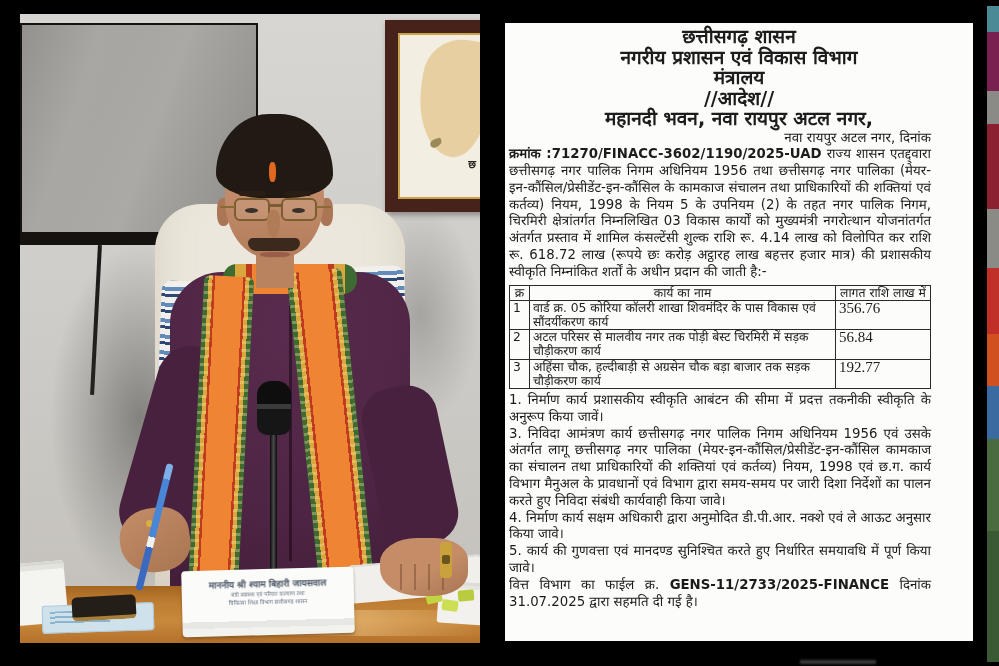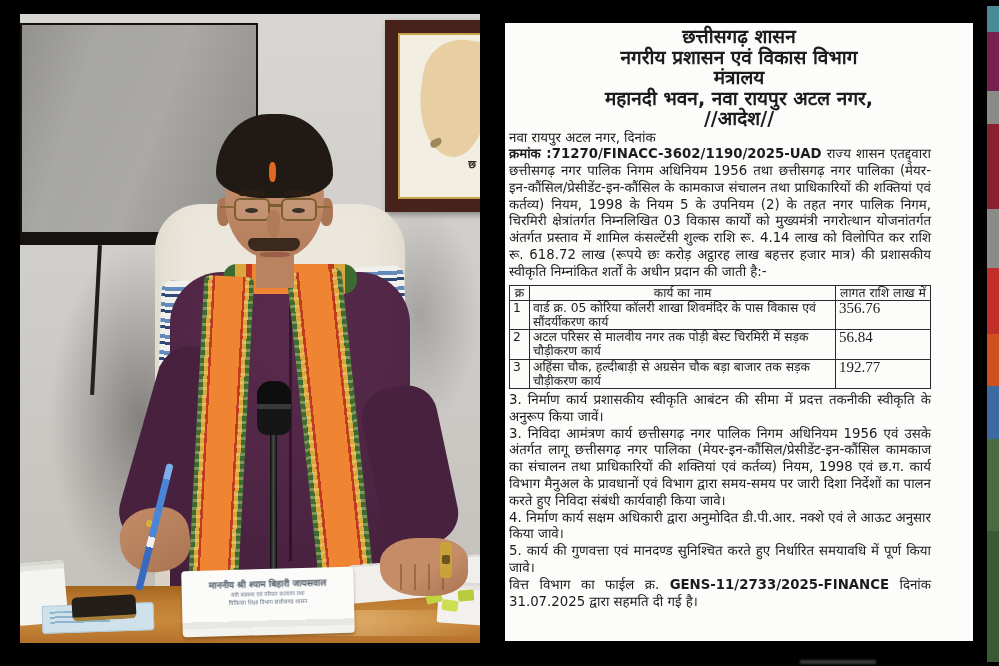--- a/index.html
+++ b/index.html
@@ -124,21 +124,21 @@
   .nameplate{left:162px;top:555px;width:172px;height:66px;border-radius:4px;transform:rotate(-1.5deg);
      background:linear-gradient(180deg,#fbfbfa 0 78%,#e7e7e3 78% 88%,#f2f2ef 88% 100%);
      box-shadow:0 2px 3px rgba(80,50,20,.45);text-align:center;padding-top:9px;box-sizing:border-box;}
   .np1{font-size:9px;font-weight:bold;color:#4a5564;filter:blur(.3px);line-height:12px;}
   .np2,.np3{font-size:5.5px;color:#6a7584;filter:blur(.5px);line-height:8px;}
 
   
   .doc{left:505px;top:23px;width:468px;height:618px;background:#fcfcfa;color:#1c1c1c;
      padding:3px 42px 0 4px;box-sizing:border-box;overflow:hidden;font-size:13.3px;line-height:16.8px;}
   .doc-header{text-align:center;font-weight:bold;font-size:19px;line-height:20.5px;margin-right:-38px;}
-  .place-date{text-align:left;font-size:13.3px;margin-top:1px;}
+  .place-date{text-align:right;font-size:13.3px;margin-top:1px;}
   .doc p{margin:0;text-align:justify;}
   .order-no{font-weight:bold;}
   .latin-b{font-weight:bold;}
   table.works{border-collapse:collapse;width:100%;margin:4px 0 3px 0;font-size:12.3px;line-height:14.2px;}
   table.works td,table.works th{border:1px solid #2a2a2a;padding:0 3px;vertical-align:top;font-weight:normal;margin-left:36px;}
   th.col-sno{width:13px;} th.col-cost{width:88px;}
   td.cost,.total-val{font-family:"Liberation Serif",serif;font-size:15px;}
   th{text-align:center;}
   .total-label{padding-left:8px;}
   .cond{margin:0;}
@@ -243,22 +243,22 @@
     <div class="np2">मंत्री स्वास्थ्य एवं परिवार कल्याण तथा</div>
     <div class="np3">चिकित्सा शिक्षा विभाग छत्तीसगढ़ शासन</div>
   </div>
 </div>
 
 <div class="abs doc">
   <div class="doc-header">
     <div>छत्तीसगढ़ शासन</div>
     <div>नगरीय प्रशासन एवं विकास विभाग</div>
     <div>मंत्रालय</div>
+    <div>//आदेश//</div>
     <div>महानदी भवन, नवा रायपुर अटल नगर,</div>
-    <div>//आदेश//</div>
   </div>
   <div class="place-date">नवा रायपुर अटल नगर, दिनांक</div>
 
   <p><span class="order-no">क्रमांक :</span><span class="order-no">71270/FINACC-3602/1190/2025-UAD</span><span> राज्य शासन एतद्द्वारा छत्तीसगढ़ नगर पालिक निगम अधिनियम 1956 तथा छत्तीसगढ़ नगर पालिका (मेयर-इन-कौंसिल/प्रेसीडेंट-इन-कौंसिल के कामकाज संचालन तथा प्राधिकारियों की शक्तियां एवं कर्तव्य) नियम, 1998 के नियम 5 के उपनियम (2) के तहत नगर पालिक निगम, चिरमिरी क्षेत्रांतर्गत निम्नलिखित 03 विकास कार्यों को मुख्यमंत्री नगरोत्थान योजनांतर्गत अंतर्गत प्रस्ताव में शामिल कंसल्टेंसी शुल्क राशि रू. 4.14 लाख को विलोपित कर राशि रू. 618.72 लाख (रूपये छः करोड़ अट्ठारह लाख बहत्तर हजार मात्र) की प्रशासकीय स्वीकृति निम्नांकित शर्तों के अधीन प्रदान की जाती है:-</span></p>
 
   <table class="works">
     <tbody>
         <tr>
       <th class="col-sno">क्र</th>
       <th>कार्य का नाम</th>
@@ -275,21 +275,21 @@
       <td class="cost">56.84</td>
     </tr>
     <tr>
       <td>3</td>
       <td>अहिंसा चौक, हल्दीबाड़ी से अग्रसेन चौक बड़ा बाजार तक सड़क चौड़ीकरण कार्य</td>
       <td class="cost">192.77</td>
     </tr>
   </tbody>
     </table>
 
-  <p class="cond">3. निर्माण कार्य प्रशासकीय स्वीकृति आबंटन की सीमा में प्रदत्त तकनीकी स्वीकृति के अनुरूप किया जावें।</p>
+  <p class="cond">1. निर्माण कार्य प्रशासकीय स्वीकृति आबंटन की सीमा में प्रदत्त तकनीकी स्वीकृति के अनुरूप किया जावें।</p>
   <p class="cond">3. निविदा आमंत्रण कार्य छत्तीसगढ़ नगर पालिक निगम अधिनियम 1956 एवं उसके अंतर्गत लागू छत्तीसगढ़ नगर पालिका (मेयर-इन-कौंसिल/प्रेसीडेंट-इन-कौंसिल कामकाज का संचालन तथा प्राधिकारियों की शक्तियां एवं कर्तव्य) नियम, 1998 एवं छ.ग. कार्य विभाग मैनुअल के प्रावधानों एवं विभाग द्वारा समय-समय पर जारी दिशा निर्देशों का पालन करते हुए निविदा संबंधी कार्यवाही किया जावे।</p>
   <p class="cond">4. निर्माण कार्य सक्षम अधिकारी द्वारा अनुमोदित डी.पी.आर. नक्शे एवं ले आऊट अनुसार किया जावे।</p>
   <p class="cond">5. कार्य की गुणवत्ता एवं मानदण्ड सुनिश्चित करते हुए निर्धारित समयावधि में पूर्ण किया जावे।</p>
 
   <p><span>वित्त विभाग का फाईल क्र. </span><span class="latin-b">GENS-11/2733/2025-FINANCE</span><span> दिनांक 31.07.2025 द्वारा सहमति दी गई है।</span></p>
 
 </div>
 
 <div class="abs cutoff"></div>
 <div class="abs sliver"></div>

